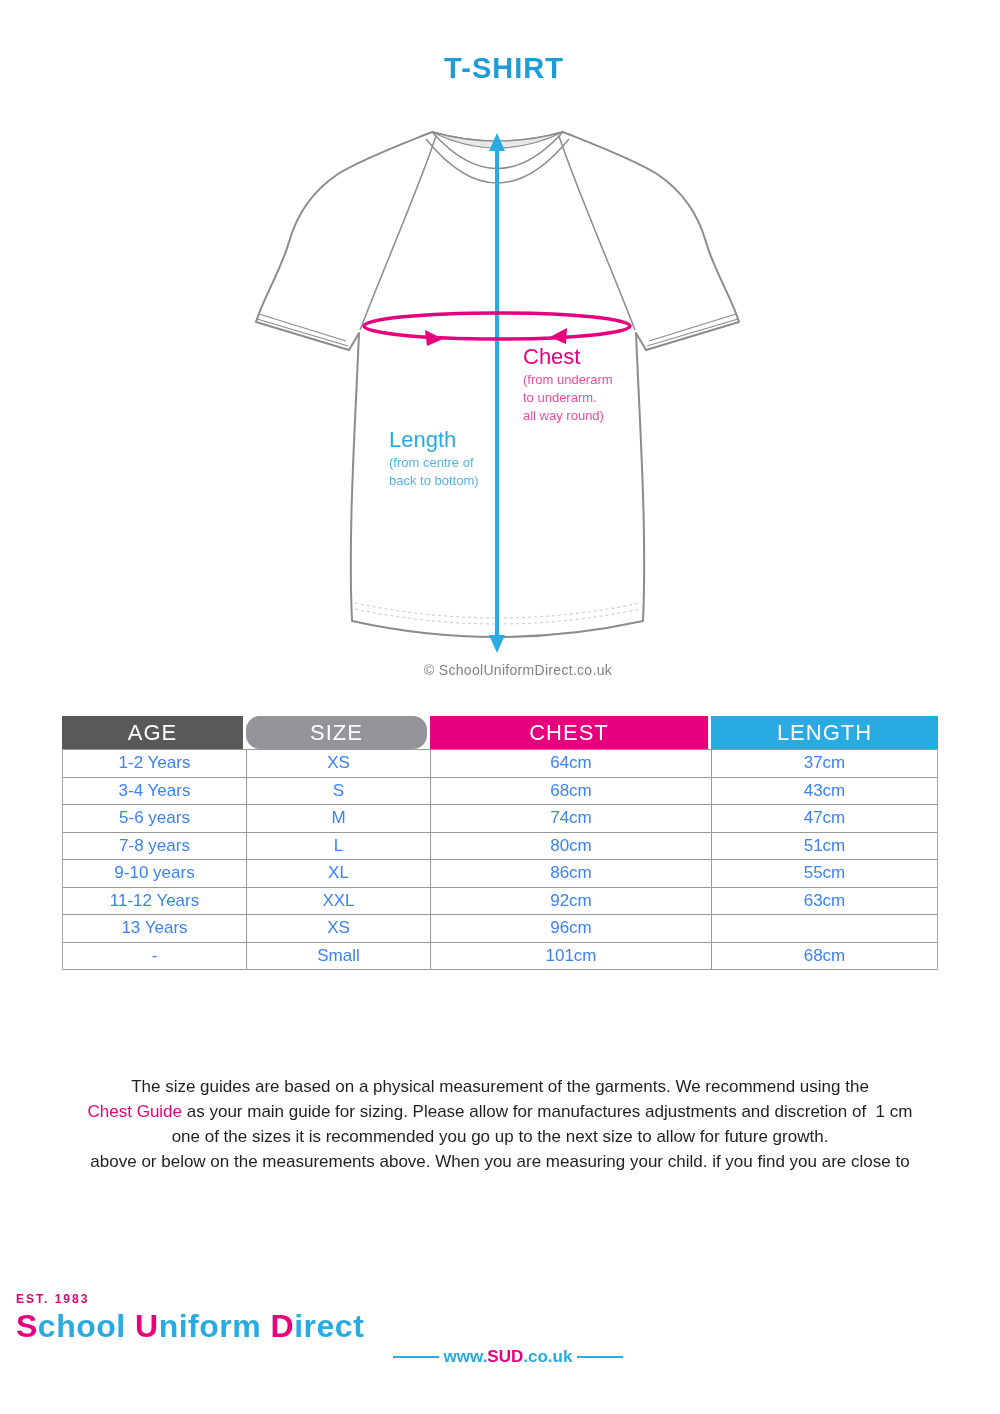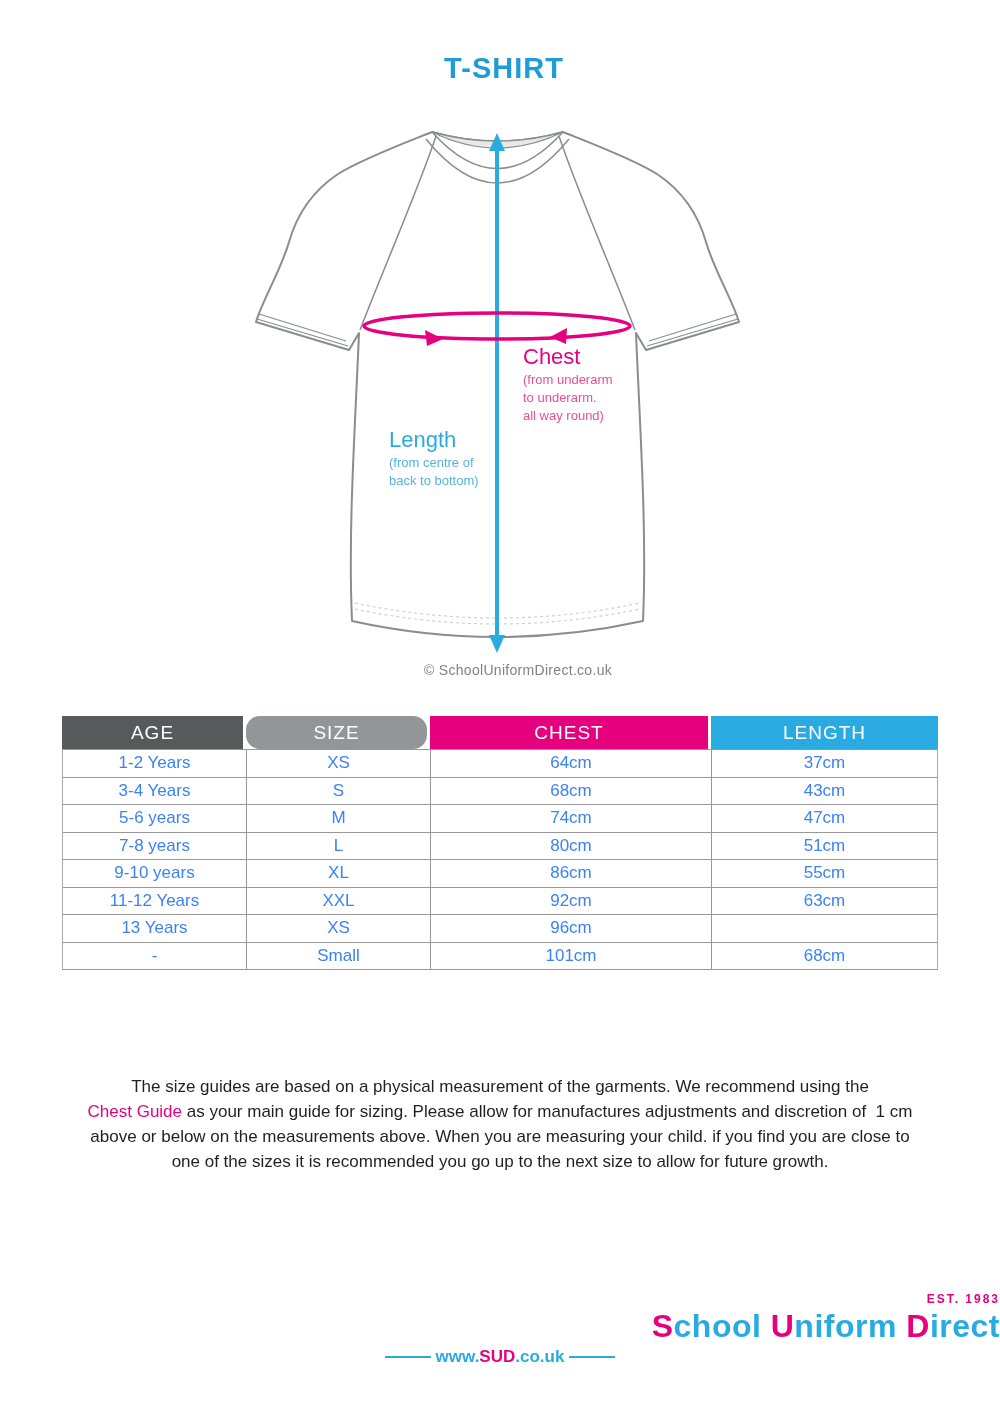--- a/index.html
+++ b/index.html
@@ -17,41 +17,41 @@
   .chest-label  { left:523px; top:344px; font-size:22px; color:#E6007E; }
   .chest-sub    { left:523px; top:371px; font-size:13px; line-height:18px; color:#EC4D9B; white-space:pre-line; }
   .length-label { left:389px; top:427px; font-size:22px; color:#29ABE2; }
   .length-sub   { left:389px; top:454px; font-size:13px; line-height:18px; color:#55B3E2; white-space:pre-line; }
   .copyright    { left:424px; top:662px; font-size:14px; color:#808285; letter-spacing:0.3px; }
 
   
   .size-table { position:absolute; left:62px; top:716px; width:876px; }
   .thead { display:flex; height:33px; margin-bottom:0; }
   .th { height:33px; line-height:33px; text-align:center; color:#ffffff;
-        font-size:19px; letter-spacing:1px; }
+        font-size:22px; letter-spacing:1px; }
   .th-age    { width:181px; background:#58595B; margin-right:3px; }
   .th-size   { width:181px; background:#939598; margin-right:3px;border-radius:14px; }
   .th-chest  { width:278px; background:#E6007E; margin-right:3px; }
   .th-length { width:227px; background:#29ABE2; }
   .tbody { border-top:1px solid #96989A; border-left:1px solid #A7A9AC; border-right:1px solid #A7A9AC; }
   .tr { display:flex; height:27.5px; border-bottom:1px solid #96989A; }
   .td { text-align:center; font-size:17px; color:#3b82f6; line-height:26.5px; }
   .td-age    { width:184px; border-right:1px solid #96989A; }
   .td-size   { width:184px; border-right:1px solid #96989A; }
   .td-chest  { width:281px; border-right:1px solid #96989A; }
   .td-length { flex:1; }
 
   
   .note { position:absolute; top:1074px; left:0; width:1000px; text-align:center;
           font-size:17px; line-height:25px; color:#231F20; }
   .note-line { white-space:pre; }
   .note .pink { color:#E6007E; }
 
   
-  .footer { position:absolute; top:1292px; left:0; width:1000px; text-align:right; }
+  .footer { position:absolute; top:1292px; left:0; width:1000px; text-align:left;padding-left:16px; }
   .est { font-size:12px; font-weight:bold; letter-spacing:2px; color:#E6007E; margin-bottom:2px; }
   .brand { font-size:32px; font-weight:600; letter-spacing:0.5px; white-space:pre; line-height:36px; }
   .brand .p, .url .p { color:#E6007E; }
   .brand .b, .url .b { color:#29ABE2; }
   .url-row { margin-top:3px; display:flex; justify-content:center; align-items:center; }
   .url { font-size:17px; font-weight:600; white-space:pre; }
   .dash-line { width:46px; height:2px; background:#29ABE2; }
   .dash-line.left { margin-right:5px; }
   .dash-line.right { margin-left:5px; }
 </style>
@@ -159,22 +159,22 @@
         <div class="td td-size">Small</div>
         <div class="td td-chest">101cm</div>
         <div class="td td-length">68cm</div>
       </div>
     </div>
   </div>
 
   <div class="note">
     <div class="note-line">The size guides are based on a physical measurement of the garments. We recommend using the</div>
     <div class="note-line"><span class="pink">Chest Guide</span><span> as your main guide for sizing. Please allow for manufactures adjustments and discretion of  1 cm</span></div>
+    <div class="note-line">one of the sizes it is recommended you go up to the next size to allow for future growth.</div>
     <div class="note-line">above or below on the measurements above. When you are measuring your child. if you find you are close to</div>
-    <div class="note-line">one of the sizes it is recommended you go up to the next size to allow for future growth.</div>
   </div>
 
   <div class="footer">
     <div class="est">EST. 1983</div>
     <div class="brand"><span class="p">S</span><span class="b">chool </span><span class="p">U</span><span class="b">niform </span><span class="p">D</span><span class="b">irect</span></div>
     <div class="url-row">
       <span class="dash-line left"></span>
       <span class="url"><span class="b">www.</span><span class="p">SUD</span><span class="b">.co.uk</span></span>
       <span class="dash-line right"></span>
     </div>

